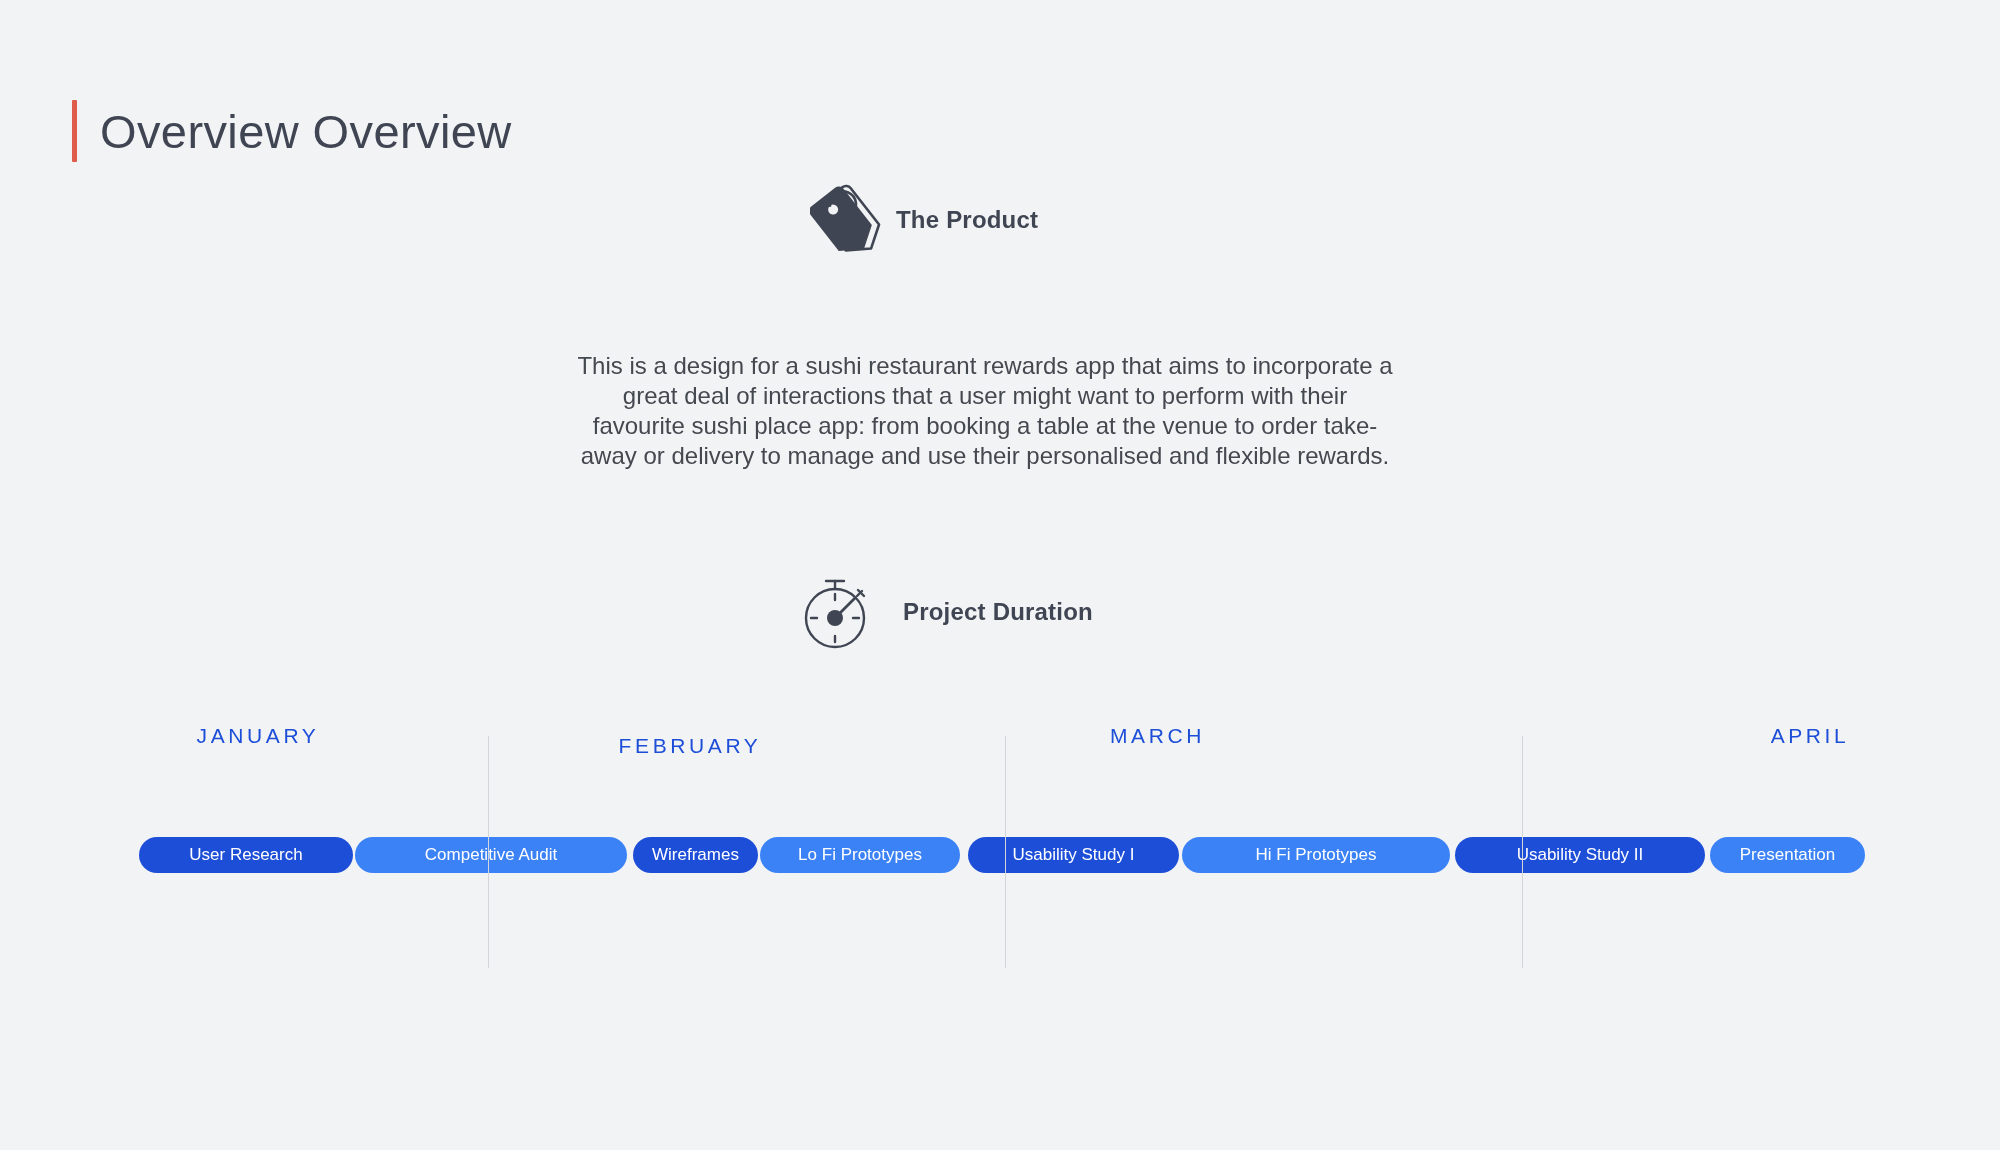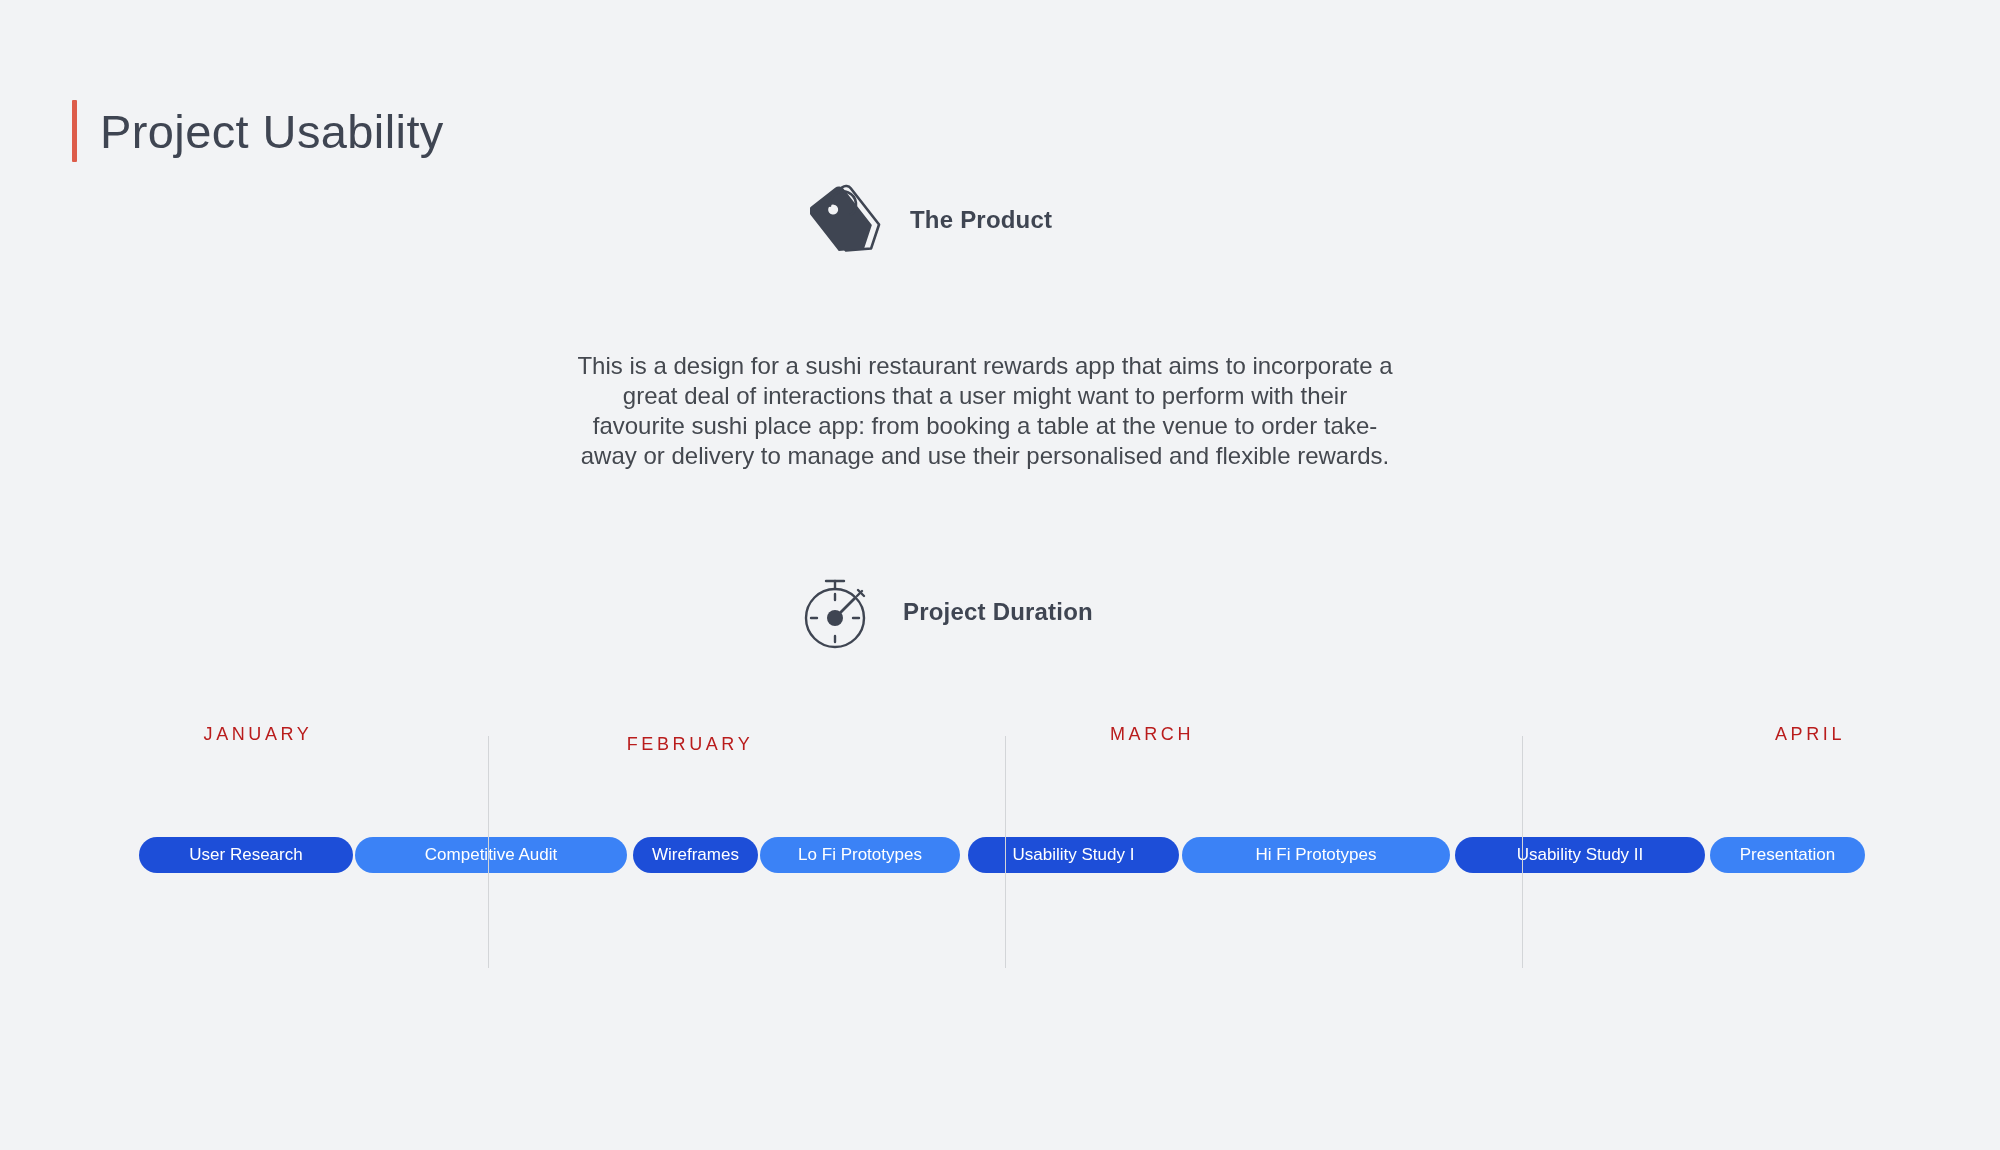--- a/index.html
+++ b/index.html
@@ -58,21 +58,21 @@
     color: #3f4552;
     letter-spacing: 0.2px;
     white-space: nowrap;
   }
 
   #product-head {
     left: 810px;
     top: 182px;
   }
   #product-head .icon-wrap { width: 86px; height: 76px; }
-  #product-head .head-text { margin-left: 14px; }
+  #product-head .head-text { }
 
   #duration-head {
     left: 795px;
     top: 570px;
   }
   #duration-head .icon-wrap { width: 84px; height: 84px; }
   #duration-head .head-text { margin-left: 24px; }
 
   
   .product-copy {
@@ -97,23 +97,23 @@
   .month-row {
     position: absolute;
     left: 0;
     top: 0;
     width: 2000px;
     height: 48px;
   }
   .month-label {
     position: absolute;
     top: 0;
-    font-size: 18px;
+    font-size: 21px;
     letter-spacing: 3.6px;
-    color: #b91c1c;
+    color: #1d4ed8;
     font-weight: 400;
     white-space: nowrap;
   }
   .divider {
     position: absolute;
     top: 12px;
     width: 1px;
     height: 232px;
     background: #d3d5d8;
   }
@@ -138,21 +138,21 @@
     box-sizing: border-box;
   }
   .pill.dark { background: #1d4ed8; }
   .pill.coral { background: #3b82f6; }
 </style>
 </head>
 <body>
 
 <div class="page-header">
   <div class="title-accent"></div>
-  <div class="page-title">Project Usability</div>
+  <div class="page-title">Overview Overview</div>
 </div>
 
 <div class="section-head" id="product-head">
   <span class="icon-wrap">
     <svg width="86" height="76" viewBox="0 0 86 76" xmlns="http://www.w3.org/2000/svg">
       <g transform="rotate(-38 43 40)">
 
         <path d="M26 6 h30 a6 6 0 0 1 6 6 v46 l-21 14 -21 -14 v-46 a6 6 0 0 1 6 -6 z" fill="none" stroke="#3f4552" stroke-width="2.6" stroke-linejoin="round"></path>
 
         <path d="M20 2 h30 a6 6 0 0 1 6 6 v46 l-21 14 -21 -14 v-46 a6 6 0 0 1 6 -6 z" fill="#3f4552"></path>

